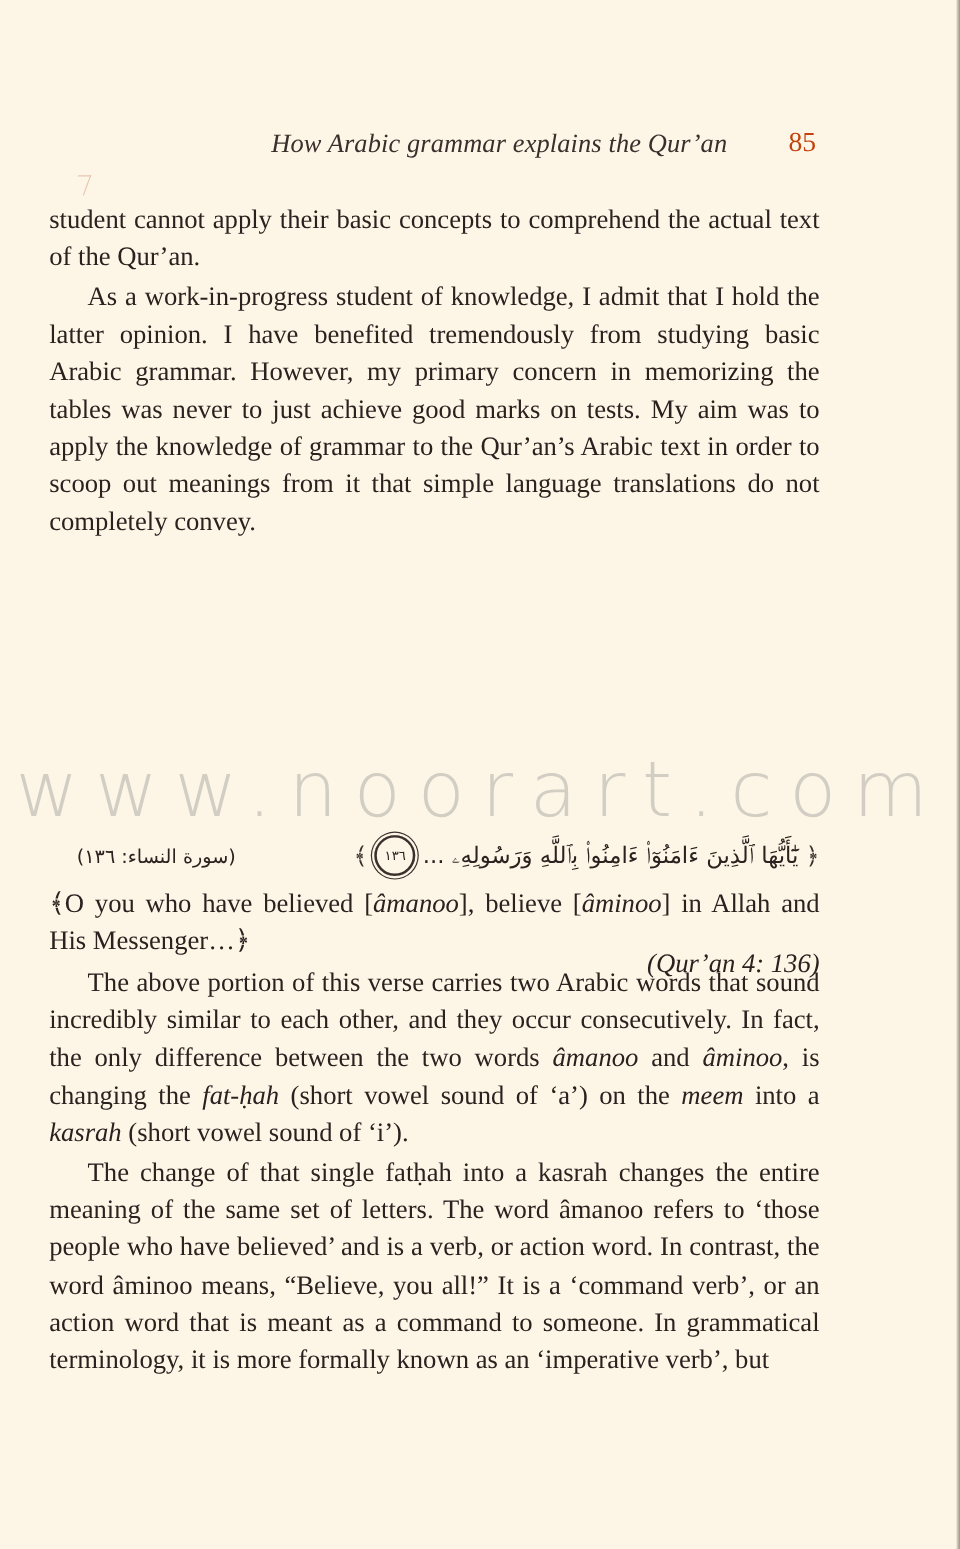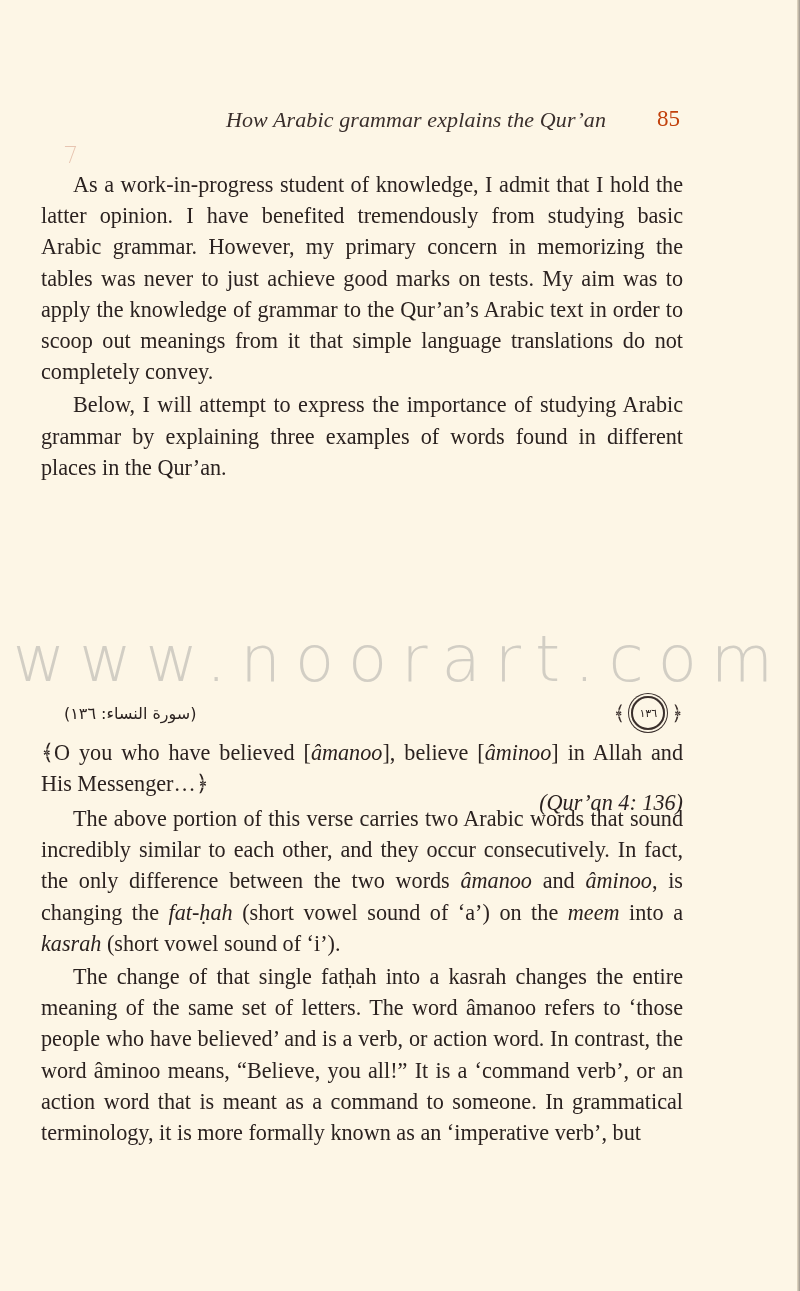--- a/index.html
+++ b/index.html
@@ -139,28 +139,29 @@
 <body>
 
 <div class="page-edge"></div>
 
 <div class="running-head">How Arabic grammar explains the Qur’an</div>
 <div class="page-number">85</div>
 
 <div class="pencil-mark"></div>
 
 <div class="text-block" style="top:167px;">
+  <p>student cannot apply their basic concepts to comprehend the actual text of the Qur’an.</p>
   <p class="indent" style="margin-top:2px;">As a work-in-progress student of knowledge, I admit that I hold the latter opinion. I have benefited tremendously from studying basic Arabic grammar. However, my primary concern in memorizing the tables was never to just achieve good marks on tests. My aim was to apply the knowledge of grammar to the Qur’an’s Arabic text in order to scoop out meanings from it that simple language translations do not completely convey.</p>
-  <p class="indent" style="margin-top:2px;">Below, I will attempt to express the importance of studying Arabic grammar by explaining three examples of words found in different places in the Qur’an.</p>
 </div>
 
 <div class="verse-arabic-row">
   <span class="arabic-ref">(سورة النساء: ١٣٦)</span>
   <span class="arabic-verse">
     <span class="orn-bracket">﴿</span>
+    <span>يَٰٓأَيُّهَا ٱلَّذِينَ ءَامَنُوٓا۟ ءَامِنُوا۟ بِٱللَّهِ وَرَسُولِهِۦ ...</span>
     <span class="ayah-marker">١٣٦</span>
     <span class="orn-bracket">﴾</span>
   </span>
 </div>
 
 <div class="translation">
   <div>
     <span>﴾</span><span>O you who have believed [</span><i>âmanoo</i><span>], believe [</span><i>âminoo</i><span>] in Allah and His Messenger…</span><span>﴿</span>
   </div>
   <div style="position:absolute; top:31px; right:0;margin-top:19px;" class="citation">(Qur’an 4: 136)</div>

